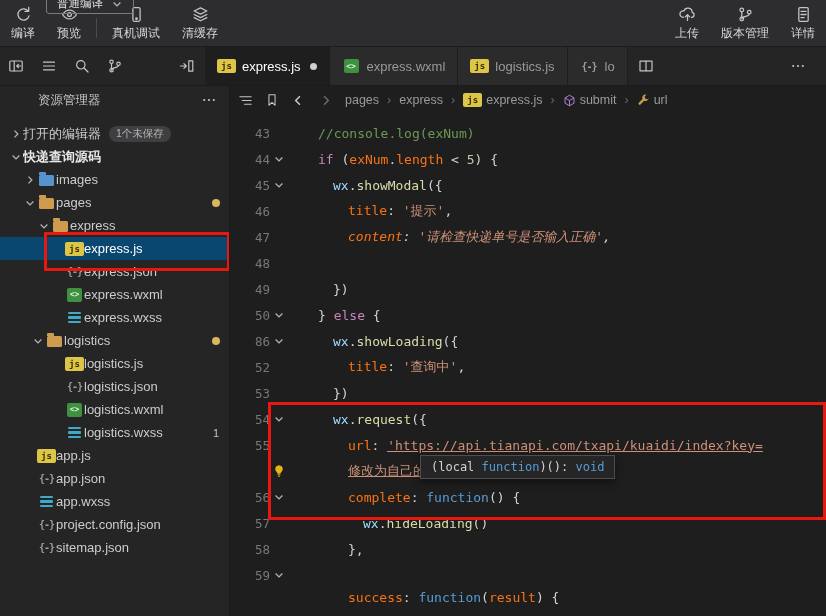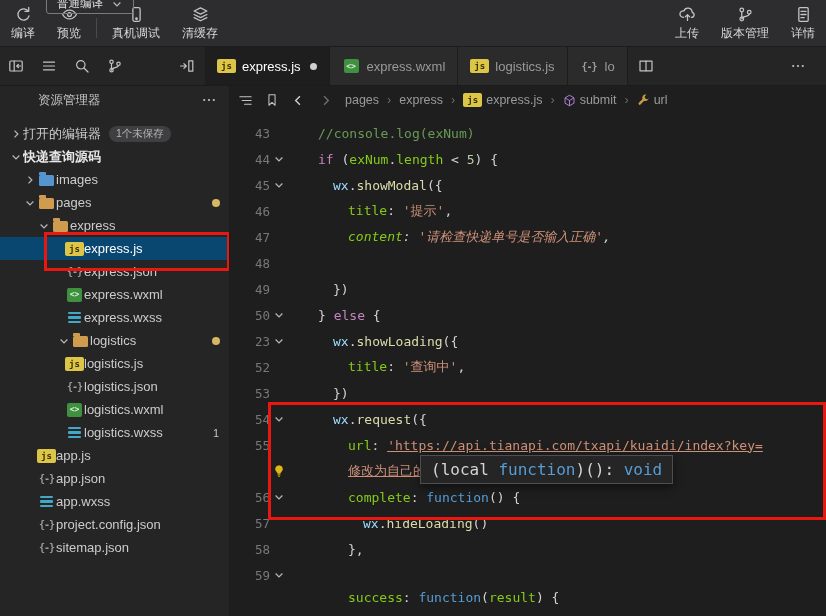--- a/index.html
+++ b/index.html
@@ -75,27 +75,27 @@
 
   
   .editor{flex:1;position:relative;background:#1e1e1e;overflow:hidden;
           font-family:"DejaVu Sans Mono","Liberation Mono",monospace;}
   .code-lines{position:absolute;top:6px;left:0;right:0;}
   .cline{display:flex;height:26px;align-items:center;font-size:13px;}
   .gut{width:40px;flex:none;text-align:right;color:#787878;font-size:12.5px;cursor:pointer;}
   .fold{width:18px;flex:none;display:flex;justify-content:center;align-items:center;cursor:pointer;}
   .ctext{white-space:pre;}
   .tk-comment{color:#6a9955;} .tk-kw{color:#c586c0;} .tk-kw2{color:#569cd6;}
-  .tk-prop{color:#84cc16;} .tk-fn{color:#dcdcaa;} .tk-str{color:#ce9178;}
+  .tk-prop{color:#f97316;} .tk-fn{color:#dcdcaa;} .tk-str{color:#ce9178;}
   .tk-strlink{color:#ce9178;text-decoration:underline;} .tk-num{color:#b5cea8;}
   .tk-obj{color:#9cdcfe;} .tk-plain{color:#d4d4d4;}
 
   
   .tooltip{position:absolute;left:190px;top:341px;background:#252526;border:1px solid #4e4e52;
-           padding:4px 10px;font-size:16px;box-shadow:0 3px 8px rgba(0,0,0,.5);z-index:12;white-space:nowrap;}
+           padding:4px 10px;font-size:12px;box-shadow:0 3px 8px rgba(0,0,0,.5);z-index:12;white-space:nowrap;}
 
   
   .redbox{position:absolute;border:3px solid #e8170f;z-index:10;pointer-events:none;}
   .redbox1{left:44px;top:118px;width:180px;height:33px;}
   .redbox2{left:38px;top:288px;width:552px;height:112px;}
 
   .ic svg{display:block;}
 </style>
 </head>
 <body>
@@ -414,21 +414,21 @@
             <span class="arrow"></span>
             <span class="fic">
               <span class="i-wxss">
                 <i></i>
                 <i></i>
                 <i></i>
               </span>
             </span>
             <span class="tree-label">express.wxss</span>
           </div>
-          <div class="tree-row" style="padding-left: 56px;">
+          <div class="tree-row" style="padding-left: 30px;">
             <span class="arrow">
               <svg viewBox="0 0 16 16" width="12" height="12" fill="none" stroke="#b5b5b5" stroke-width="1.7">
                 <path d="M3.5 6l4.5 4.5L12.5 6"></path>
               </svg>
             </span>
             <span class="fic">
               <span class="i-folder"></span>
             </span>
             <span class="tree-label">logistics</span>
             <span class="dot-mod"></span>
@@ -555,21 +555,21 @@
           <div class="cline">
             <span class="gut">50</span>
             <span class="fold">
               <svg viewBox="0 0 16 16" width="12" height="12" fill="none" stroke="#b5b5b5" stroke-width="1.7">
                 <path d="M3.5 6l4.5 4.5L12.5 6"></path>
               </svg>
             </span>
             <span class="ctext" style="padding-left: 30px;"><span class="tk-plain">} </span><span class="tk-kw">else</span><span class="tk-plain"> {</span></span>
           </div>
           <div class="cline">
-            <span class="gut">23</span>
+            <span class="gut">86</span>
             <span class="fold">
               <svg viewBox="0 0 16 16" width="12" height="12" fill="none" stroke="#b5b5b5" stroke-width="1.7">
                 <path d="M3.5 6l4.5 4.5L12.5 6"></path>
               </svg>
             </span>
             <span class="ctext" style="padding-left: 45px;"><span class="tk-obj">wx</span><span class="tk-plain">.</span><span class="tk-fn">showLoading</span><span class="tk-plain">({</span></span>
           </div>
           <div class="cline">
             <span class="gut">52</span>
             <span class="fold"></span>

